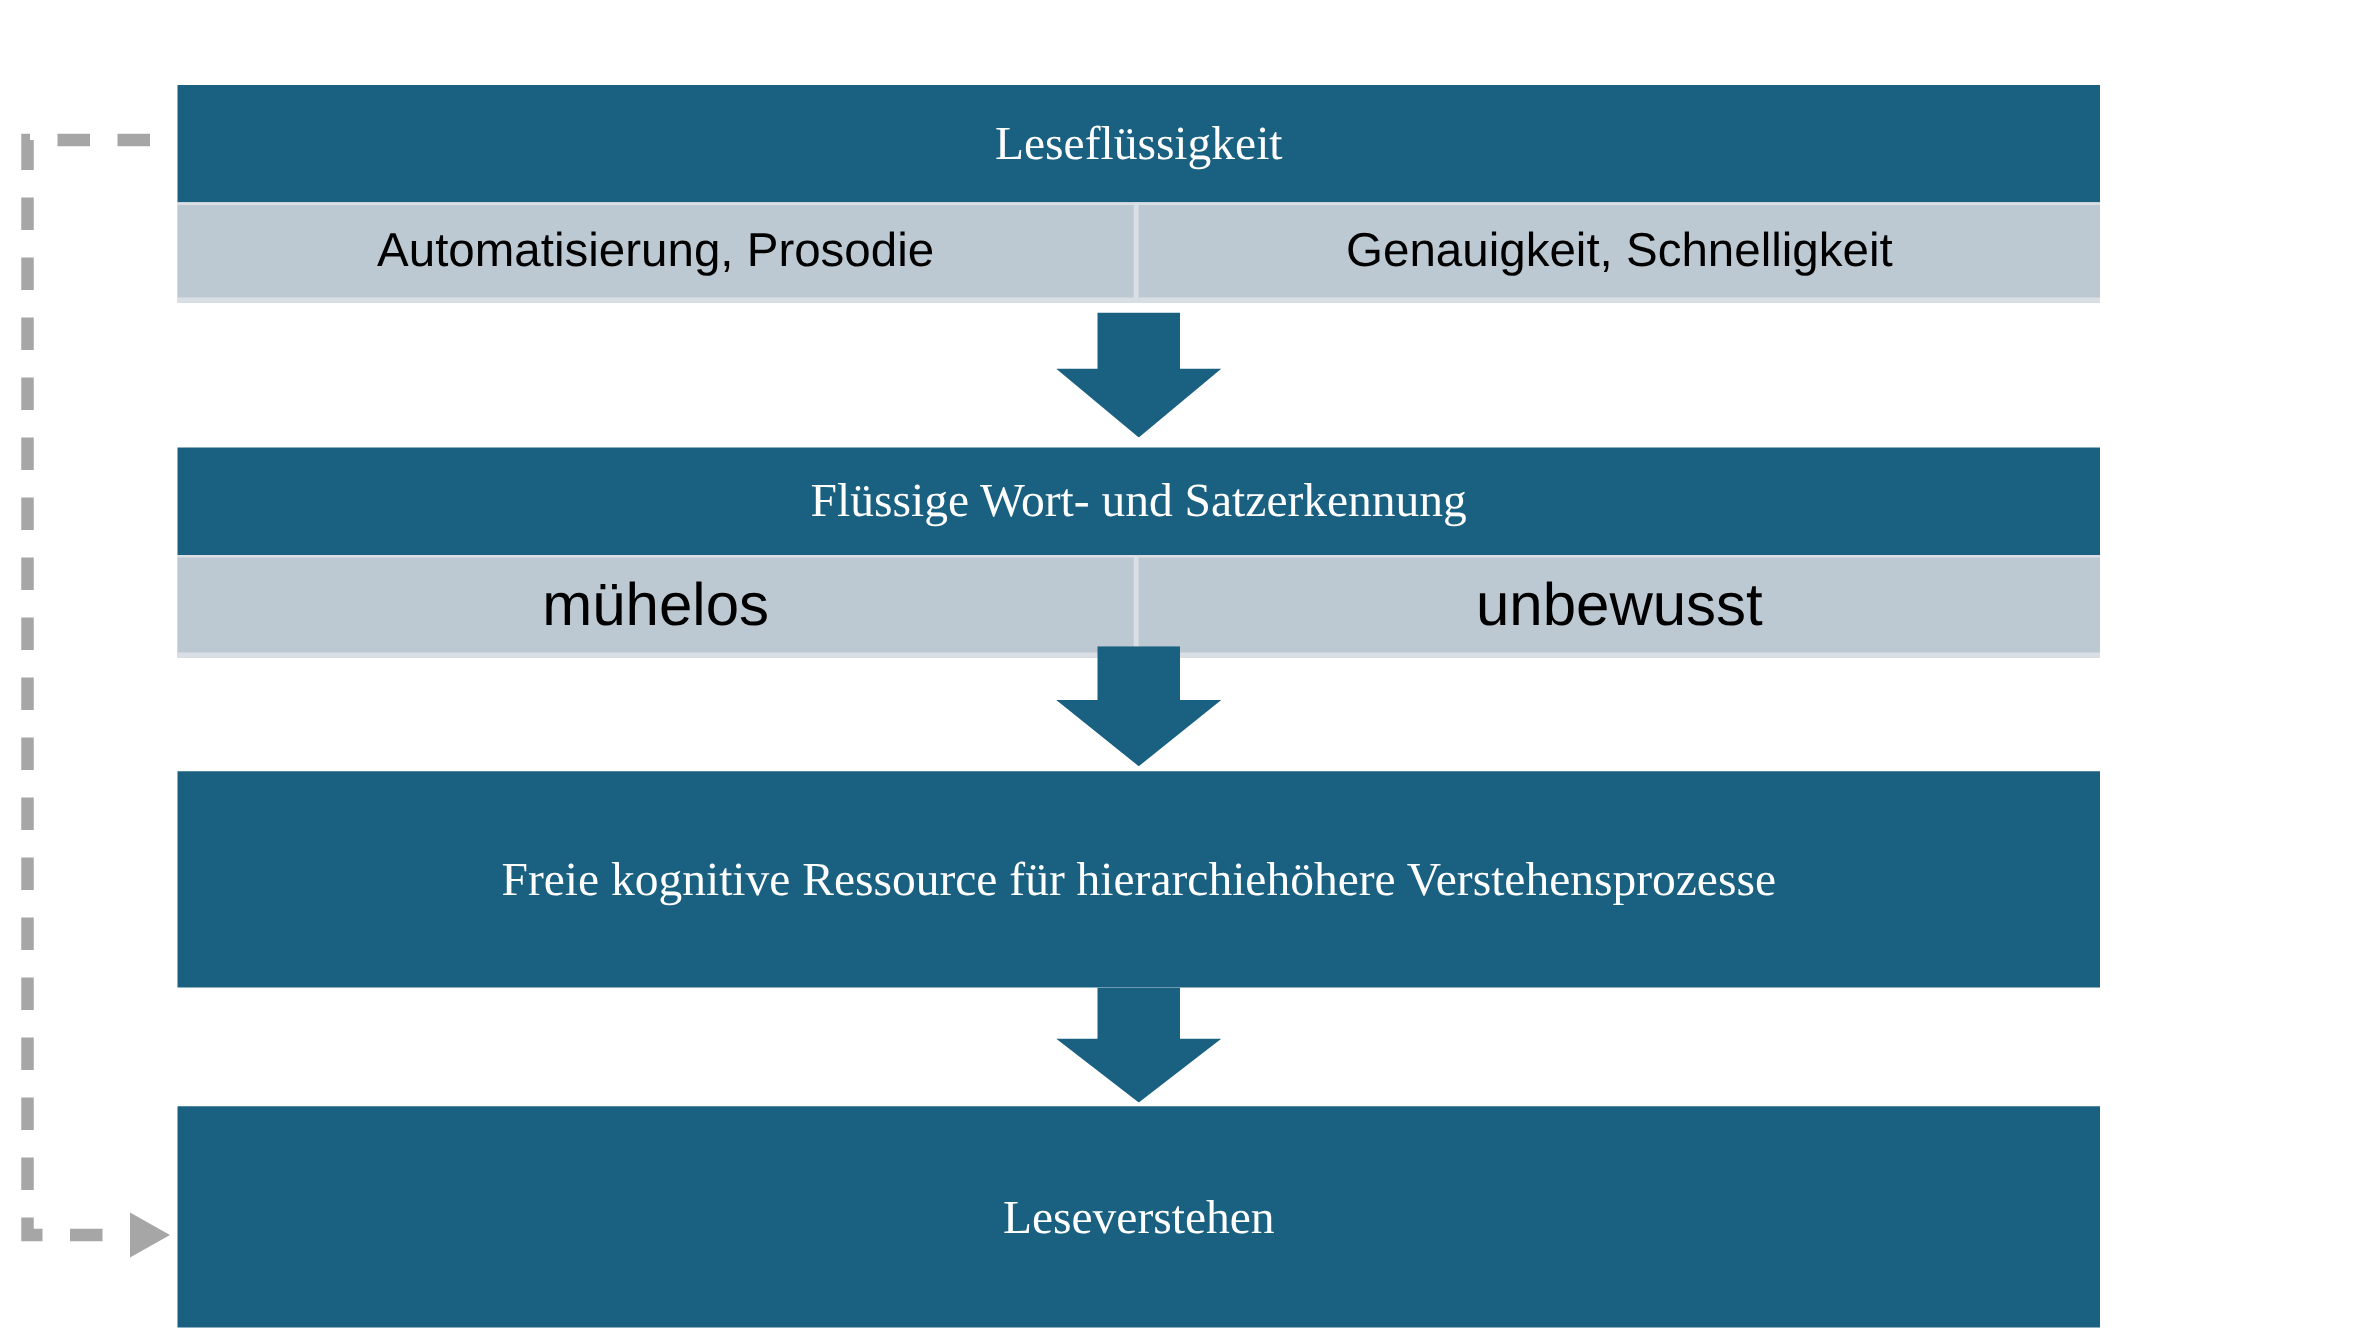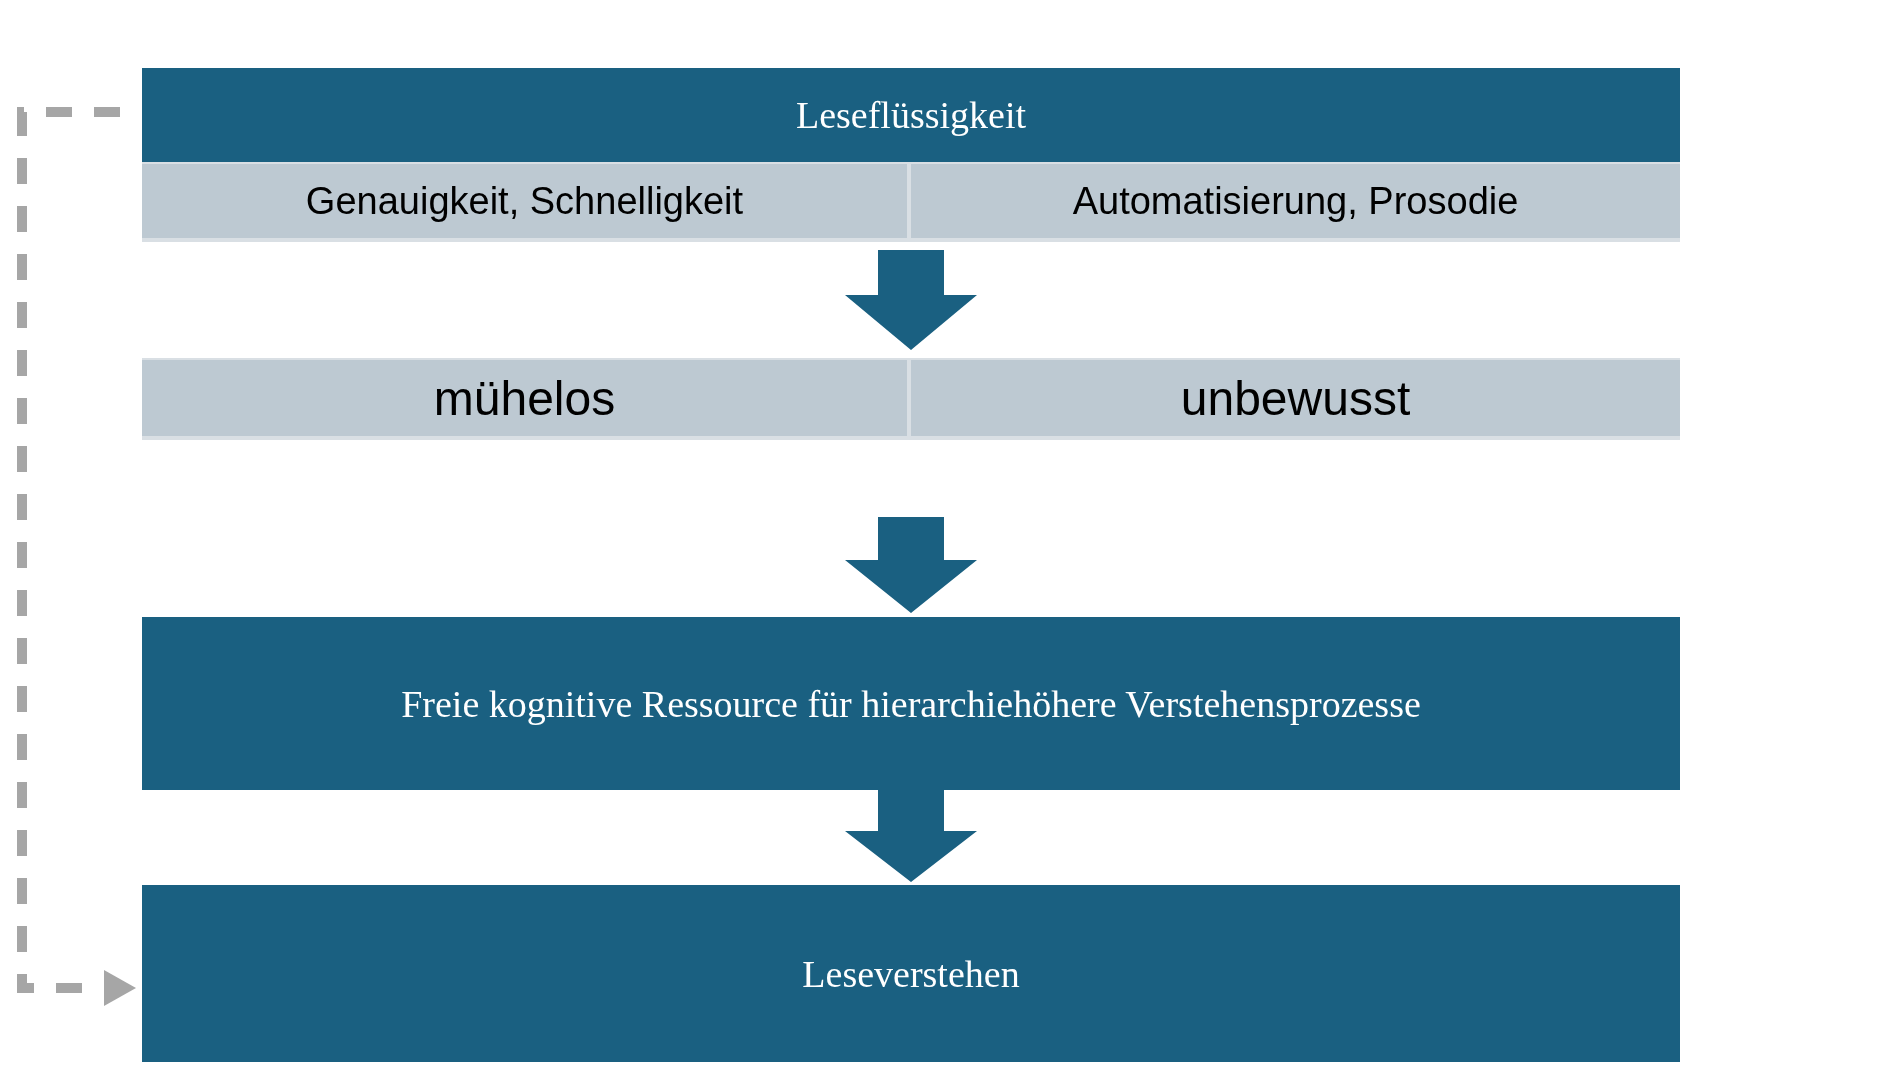--- a/index.html
+++ b/index.html
@@ -108,32 +108,33 @@
   <div id="feedback-connector">
     <svg viewBox="0 0 160 920" preserveAspectRatio="none" aria-hidden="true">
       <path d="M 120 17 L 22 17 L 22 893 L 108 893" fill="none" stroke="#a6a6a6" stroke-width="10" stroke-dasharray="26 22" stroke-linecap="butt"></path>
       <polygon points="104,875 136,893 104,911" fill="#a6a6a6"></polygon>
     </svg>
   </div>
 
   <div class="block" id="block-1">
     <div class="block-header">Leseflüssigkeit</div>
     <div class="subrow halves">
+      <div class="subcell">Automatisierung, Prosodie</div>
       <div class="subcell">Genauigkeit, Schnelligkeit</div>
-      <div class="subcell">Automatisierung, Prosodie</div>
     </div>
   </div>
 
   <div class="down-arrow" id="arrow-1">
     <svg viewBox="0 0 132 100" preserveAspectRatio="none" aria-hidden="true">
       <polygon points="33,0 99,0 99,45 132,45 66,100 0,45 33,45" fill="#1a6081"></polygon>
     </svg>
   </div>
 
   <div class="block" id="block-2">
+    <div class="block-header">Flüssige Wort- und Satzerkennung</div>
     <div class="subrow thirds">
       <div class="subcell">mühelos</div>
       <div class="subcell">unbewusst</div>
     </div>
   </div>
 
   <div class="down-arrow" id="arrow-2">
     <svg viewBox="0 0 132 96" preserveAspectRatio="none" aria-hidden="true">
       <polygon points="33,0 99,0 99,43 132,43 66,96 0,43 33,43" fill="#1a6081"></polygon>
     </svg>

